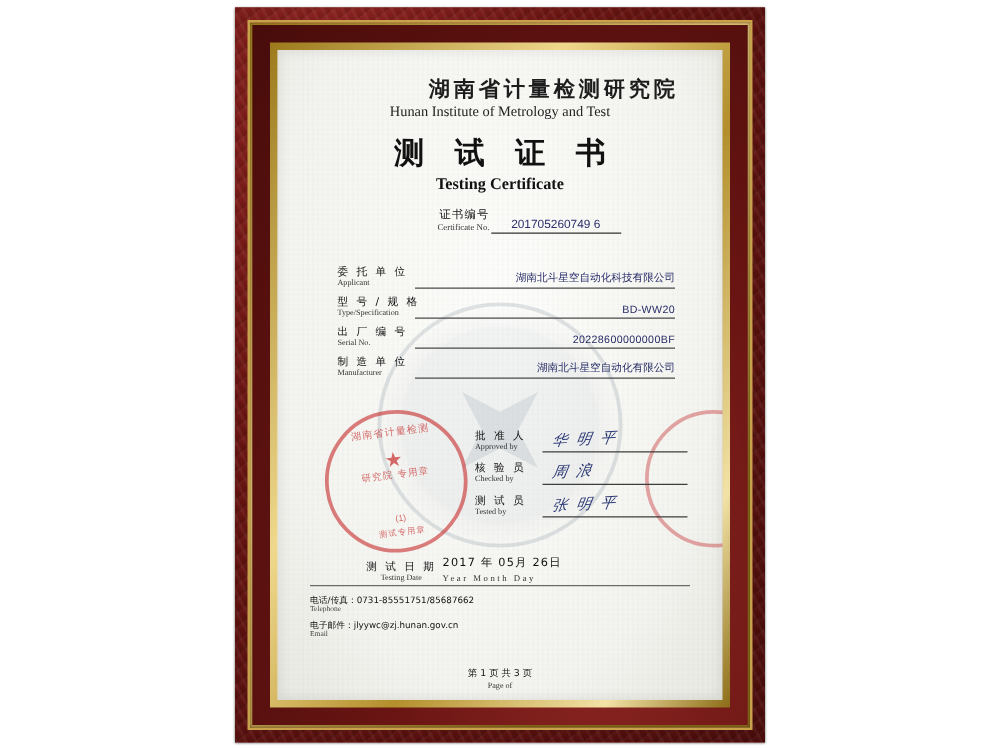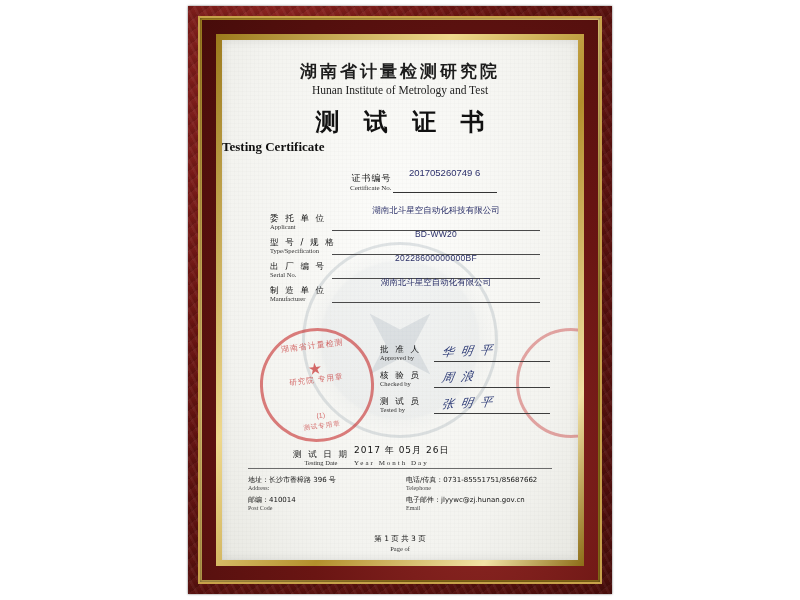--- a/index.html
+++ b/index.html
@@ -129,20 +129,21 @@
   .cn-org {
     position: absolute;
     top: 20px;
     width: 100%;
     text-align: center;
     font-family: "DejaVu Sans", sans-serif;
     font-size: 17px;
     font-weight: bold;
     letter-spacing: 3px;
     color: #1d1d1d;
+    margin-left: 43px;
   }
   .en-org {
     position: absolute;
     top: 44px;
     width: 100%;
     text-align: center;
     font-family: "Liberation Serif", serif;
     font-size: 11.5px;
     color: #222;
   }
@@ -155,20 +156,21 @@
     font-size: 24px;
     font-weight: bold;
     letter-spacing: 8px;
     text-indent: 8px;
     color: #111;
   }
   .en-title {
     position: absolute;
     top: 99px;
     width: 100%;
+    text-align: center;
     font-family: "Liberation Serif", serif;
     font-size: 13px;
     font-weight: bold;
     color: #111;
   }
 
   
   .certno-row {
     position: absolute;
     top: 127px;
@@ -193,21 +195,21 @@
     color: #333;
     line-height: 9px;
   }
   .certno-value {
     min-width: 104px;
     border-bottom: 1px solid #333;
     font-family: "Liberation Sans", sans-serif;
     font-size: 9.5px;
     color: #2b2f6b;
     text-align: center;
-    padding-bottom: 14px;
+    padding-bottom: 1px;
   }
 
   
   .fields {
     position: absolute;
     top: 172px;
     left: 48px;
     width: 270px;
   }
   .field-row {
@@ -235,22 +237,22 @@
     color: #333;
     line-height: 8px;
     white-space: nowrap;
   }
   .field-value {
     flex: 1;
     border-bottom: 1px solid #4a4a4a;
     font-size: 8.5px;
     font-family: "DejaVu Sans", sans-serif;
     color: #272c66;
-    text-align: center;
-    padding-bottom: 13px;
+    text-align: right;
+    padding-bottom: 0;
     height: 13px;
     line-height: 13px;
     overflow: hidden;
     white-space: nowrap;
   }
   .field-value.mono {
     font-family: "Liberation Sans", sans-serif;
     letter-spacing: 0.3px;
   }
 
@@ -555,30 +557,20 @@
         <div class="date-value">2017 年 05月 26日</div>
         <div class="date-ymd">Year   Month   Day</div>
       </div>
     </div>
 
     <div class="rule"></div>
 
     <div class="footer">
       <div class="foot-col">
         <div class="foot-item">
-          <div class="foot-cn">地址：长沙市香樟路 396 号</div>
-          <div class="foot-en">Address:</div>
-        </div>
-        <div class="foot-item">
-          <div class="foot-cn">邮编：410014</div>
-          <div class="foot-en">Post Code</div>
-        </div>
-      </div>
-      <div class="foot-col">
-        <div class="foot-item">
           <div class="foot-cn">电话/传真：0731-85551751/85687662</div>
           <div class="foot-en">Telephone</div>
         </div>
         <div class="foot-item">
           <div class="foot-cn">电子邮件：jlyywc@zj.hunan.gov.cn</div>
           <div class="foot-en">Email</div>
         </div>
       </div>
     </div>
 

